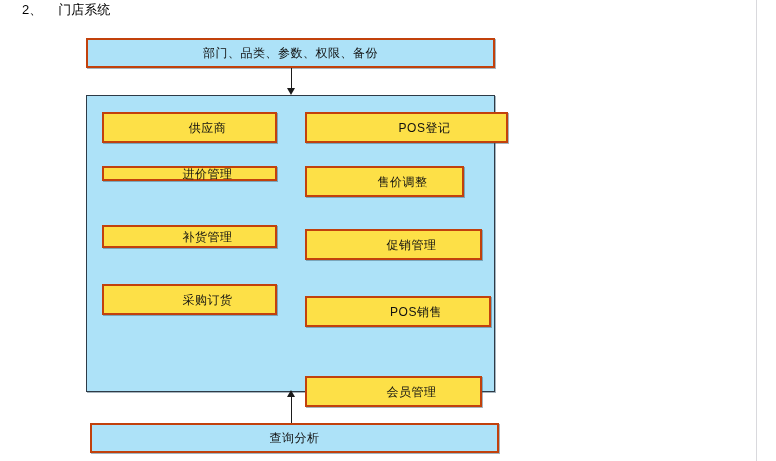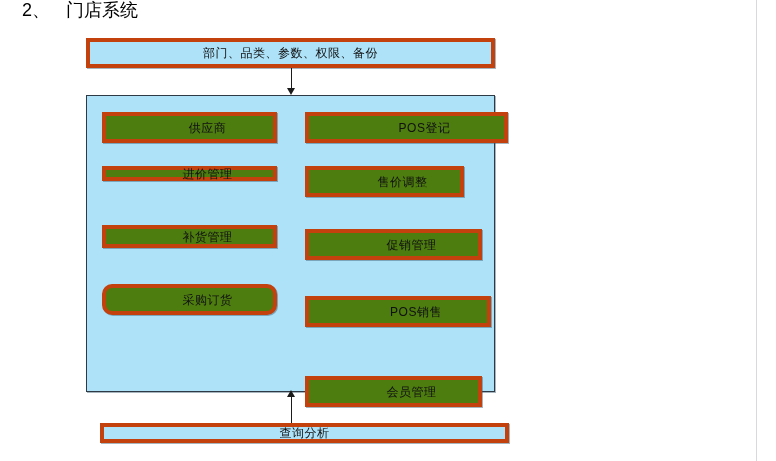--- a/index.html
+++ b/index.html
@@ -24,42 +24,42 @@
     width: 1px;
     height: 461px;
     background: #d9d9dd;
   }
 
   
   .doc-heading {
     position: absolute;
     left: 22px;
     top: 0px;
-    font-size: 18px;
+    font-size: 13px;
     line-height: 20px;
     letter-spacing: 0px;
     white-space: nowrap;
     color: #000;
   }
   .doc-heading .num { margin-right: 2px; }
   .doc-heading .ttl { margin-left: 14px; }
 
   
   #diagram {
     position: absolute;
     left: 0;
     top: 0;
     width: 776px;
     height: 461px;
   }
 
   .node {
     position: absolute;
     box-sizing: border-box;
-    border: 4px solid #c2410c;
+    border: 2px solid #c2410c;
     display: flex;
     align-items: center;
     justify-content: center;
     font-size: 12px;
     line-height: 1;
     color: #111;
     letter-spacing: 0.5px;
     box-shadow: 1px 1px 0 rgba(60,90,110,0.45);
   }
 
@@ -69,21 +69,21 @@
 
   .group-box {
     position: absolute;
     box-sizing: border-box;
     background: #ade2f8;
     border: 1px solid #2e3b47;
     box-shadow: 1px 1px 0 rgba(60,90,110,0.45);
   }
 
   .leaf {
-    background: #4d7c0f;
+    background: #fde047;
     padding-left: 36px;
   }
 
   
   .arrow-line {
     position: absolute;
     background: #1b1b1b;
     width: 1px;
   }
   .arrow-head {
@@ -122,21 +122,21 @@
 
   <div class="node leaf" style="left:102px; top:112px; width:175px; height:31px;">
     <span>供应商</span>
   </div>
   <div class="node leaf" style="left:102px; top:166px; width:175px; height:15px;text-align:right;">
     <span>进价管理</span>
   </div>
   <div class="node leaf" style="left:102px; top:225px; width:175px; height:23px;">
     <span>补货管理</span>
   </div>
-  <div class="node leaf" style="left:102px; top:284px; width:175px; height:31px;border-radius:10px;">
+  <div class="node leaf" style="left:102px; top:284px; width:175px; height:31px;">
     <span>采购订货</span>
   </div>
 
   <div class="node leaf" style="left:305px; top:112px; width:203px; height:31px;">
     <span>POS登记</span>
   </div>
   <div class="node leaf" style="left:305px; top:166px; width:159px; height:31px;">
     <span>售价调整</span>
   </div>
   <div class="node leaf" style="left:305px; top:229px; width:177px; height:31px;">
@@ -145,17 +145,17 @@
   <div class="node leaf" style="left:305px; top:296px; width:186px; height:31px;">
     <span>POS销售</span>
   </div>
   <div class="node leaf" style="left:305px; top:342px; width:177px; height:31px;margin-top:34px;">
     <span>会员管理</span>
   </div>
 
   <div class="arrow-line" style="left:291px; top:396px; height:27px;"></div>
   <div class="arrow-head up" style="left:287px; top:390px;"></div>
 
-  <div class="node band" style="left:100px; top:423px; width:409px; height:20px;">
+  <div class="node band" style="left:90px; top:423px; width:409px; height:30px;">
     <span>查询分析</span>
   </div>
 
 </div>
 
 </body></html>

